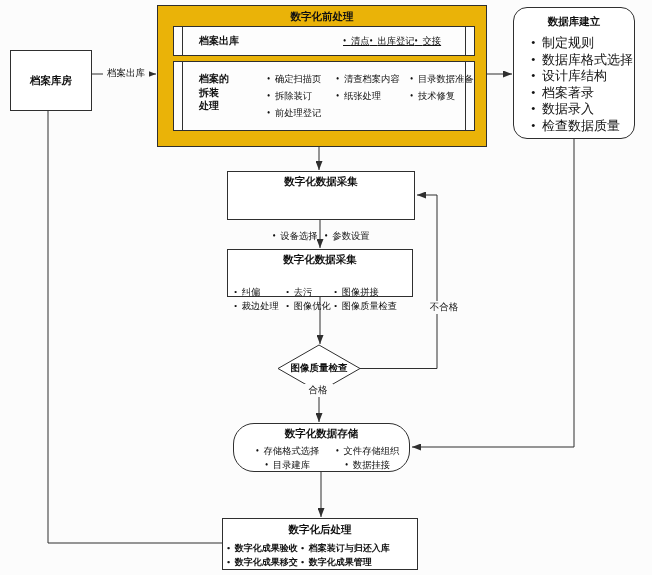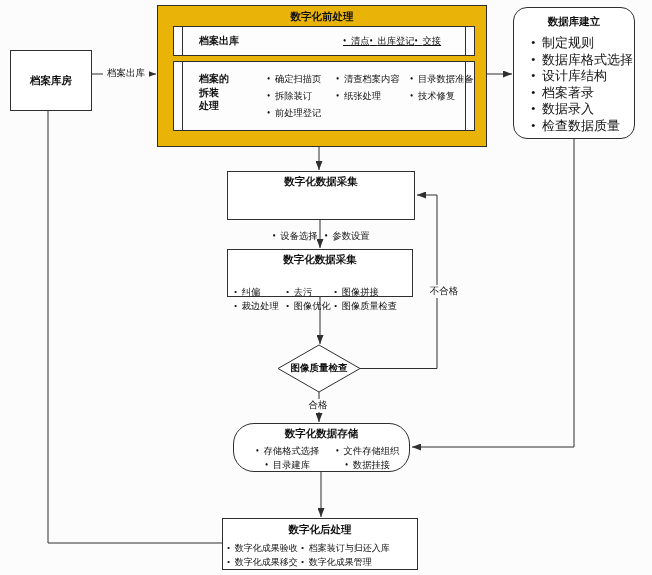--- a/index.html
+++ b/index.html
@@ -52,29 +52,29 @@
   #capture2 .b{font-size:9.2px;}
   
   #check-label{position:absolute;left:278px;top:362px;width:82px;text-align:center;
     font-weight:bold;font-size:9.5px;line-height:13px;z-index:1;white-space:nowrap;}
   
   #storage{left:233px;top:423px;width:177px;height:49px;padding-top:2px;border-radius:21px;}
   #storage .rows{margin:3px 0 0 15px;}
   #storage .row{display:grid;grid-template-columns:77px auto;text-align:center;}
   
   #postprocess{left:222px;top:518px;width:196px;height:52px;padding-top:3px;}
-  #postprocess .rows{margin:4px 0 0 4px;}
+  #postprocess .rows{margin:4px 0 0 4px;font-weight:bold;}
   #postprocess .row{display:grid;grid-template-columns:74px auto;}
   #postprocess .b{font-size:9px;}
   
   .elabel{position:absolute;background:#fcfcfc;font-size:9.5px;
     text-align:center;line-height:13px;z-index:2;white-space:nowrap;}
   #label-checkout{left:103px;top:67px;width:46px;}
-  #label-pass{left:303px;top:399px;width:30px;}
-  #label-fail{left:427px;top:285px;width:34px;}
+  #label-pass{left:303px;top:384px;width:30px;}
+  #label-fail{left:427px;top:301px;width:34px;}
 </style>
 </head>
 <body>
 
 <div id="canvas">
 
   <svg id="wires" width="652" height="575" viewBox="0 0 652 575">
     <defs>
       <marker id="ah" markerWidth="9" markerHeight="7" refX="9" refY="3.5" orient="auto" markerUnits="userSpaceOnUse">
         <path d="M0,0 L9,3.5 L0,7 Z" fill="#2f2f2f"></path>

